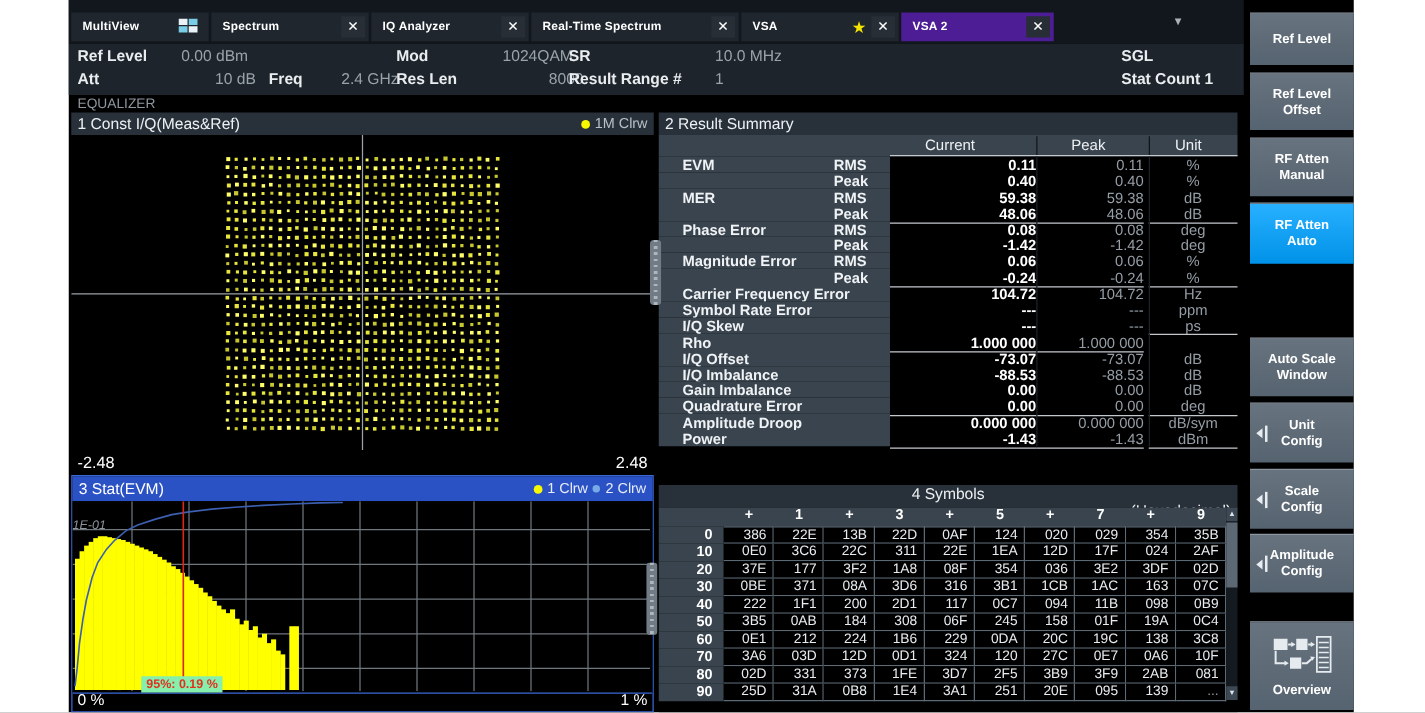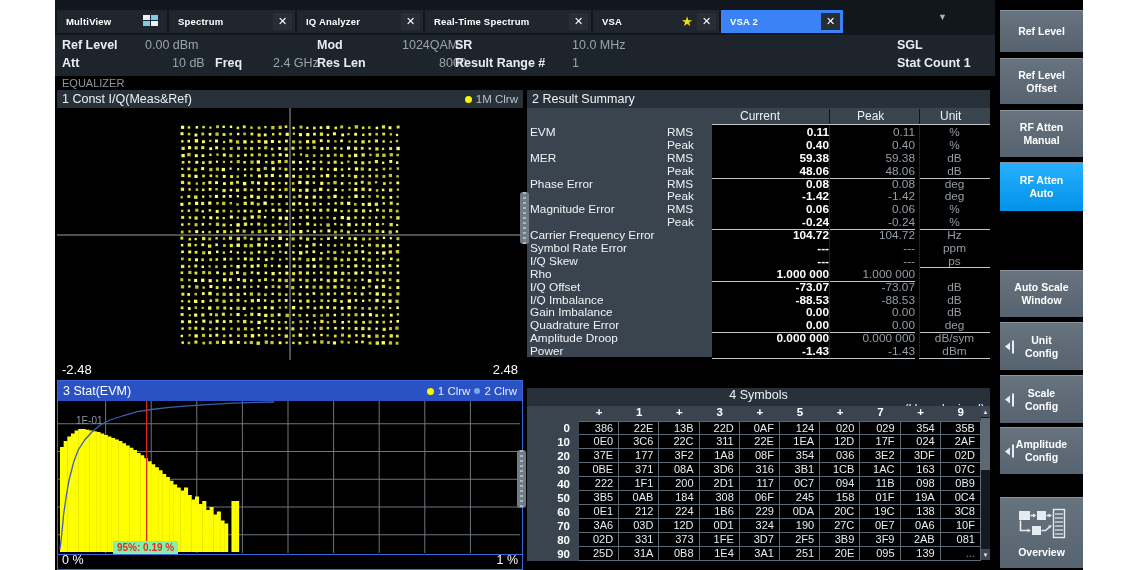--- a/index.html
+++ b/index.html
@@ -5,21 +5,21 @@
   html,body{margin:0;padding:0;background:#ffffff;}
   #stage{position:relative;width:1140px;height:570px;background:#ffffff;overflow:hidden;
          font-family:"Liberation Sans","DejaVu Sans",sans-serif;-webkit-font-smoothing:antialiased;}
   .abs{position:absolute;}
   #app{position:absolute;left:55px;top:0;width:1028px;height:570px;background:#000;}
 
   
   #tabbar{left:0;top:0;width:940px;height:35px;background:#12171d;}
   .tab{position:absolute;top:10px;height:23px;background:#1f262e;display:flex;align-items:center;
        color:#fff;font-size:9.5px;font-weight:bold;cursor:default;}
-  .tab.selected{background:#3b82f6;}
+  .tab.selected{background:#4c1d95;}
   .tab-label{padding-left:9px;white-space:nowrap;letter-spacing:.2px;}
   .tab-close{margin-left:auto;margin-right:3px;width:19px;height:17px;background:#272e36;color:#fff;
              font-size:11px;font-weight:bold;display:flex;align-items:center;justify-content:center;}
   .tab-star{margin-left:auto;color:#f2e400;font-size:13px;line-height:13px;}
   .tab-star + .tab-close{margin-left:4px;}
   .mv-grid{margin-left:auto;margin-right:8px;width:16px;height:13px;display:grid;
            grid-template-columns:7px 7px;grid-template-rows:5px 5px;gap:1px;}
   .mv-grid i{display:block;}
   #tab-caret{position:absolute;top:12px;right:48px;color:#aab2ba;font-size:9px;}
 
@@ -42,36 +42,36 @@
   #const-plot{position:absolute;left:0;top:18px;width:466px;height:252px;background:#000;}
   #const-axis{position:absolute;left:0;top:270px;width:466px;height:20px;color:#fff;font-size:13px;}
   #const-axis .xmin{position:absolute;left:5px;top:2px;}
   #const-axis .xmax{position:absolute;right:5px;top:2px;}
 
   
   #panel3{left:2px;top:380px;width:466px;height:190px;background:#000;border:1px solid #3a68d8;box-sizing:border-box;}
   #panel3 .phead{background:#2b52c4;color:#fff;height:20px;}
   #panel3 .legend{color:#e6ecf8;}
   #stat-plot{position:absolute;left:0;top:20px;width:464px;height:154px;background:#000;border-bottom:1px solid #3a68d8;box-sizing:border-box;}
-  #stat-ylab{position:absolute;left:18px;top:14px;color:#8d959c;font-size:10px;}
+  #stat-ylab{position:absolute;left:0;top:14px;color:#8d959c;font-size:10px;font-style:italic;}
   #stat-marker{position:absolute;left:55px;top:140px;background:#86efac;color:#e03020;
                font-size:10px;font-weight:bold;padding:1px 4px;white-space:nowrap;}
   #stat-axis{position:absolute;left:0;top:174px;width:464px;height:14px;color:#fff;font-size:12.5px;}
   #stat-axis .xmin{position:absolute;left:4px;top:-2px;}
   #stat-axis .xmax{position:absolute;right:4px;top:-2px;}
 
   
   #panel2{left:472px;top:90px;width:463px;height:296px;background:#000;}
   #rs-colhead{position:absolute;left:0;top:18px;width:463px;height:17px;background:#39444e;color:#eef1f3;
               font-size:12px;}
   #rs-colhead span{position:absolute;top:1px;}
   #rs-body{position:absolute;left:0;top:35px;width:463px;}
   .rs-row{position:relative;height:12.9px;font-size:11.8px;}
   .rs-label{position:absolute;left:0;top:0;width:185px;height:100%;background:#39444e;color:#f0f3f5;
-            padding-left:3px;box-sizing:border-box;white-space:nowrap;}
+            padding-left:19px;box-sizing:border-box;white-space:nowrap;font-weight:bold;}
   .rs-sub{position:absolute;left:140px;top:0;color:#f0f3f5;}
   .rs-cur{position:absolute;left:185px;width:117px;text-align:right;color:#fff;font-weight:bold;}
   .rs-peak{position:absolute;left:302px;width:86px;text-align:right;color:#959da5;}
   .rs-unit{position:absolute;left:392px;width:71px;text-align:center;color:#959da5;}
   .rs-row.group-end .rs-cur,.rs-row.group-end .rs-peak,.rs-row.group-end .rs-unit{border-bottom:1px solid #c3c8cd;}
   .rs-vline{position:absolute;top:0;bottom:0;width:1px;background:#1d232a;}
 
   
   #panel4{left:472px;top:388px;width:463px;height:182px;background:#000;}
   #sym-head{height:18px;background:#28313a;color:#eef1f3;font-size:12.5px;display:flex;align-items:center;
@@ -1580,21 +1580,21 @@
             <div class="sym-cell">138</div>
             <div class="sym-cell">3C8</div>
           </div>
           <div class="sym-row">
             <div class="sym-rl">70</div>
             <div class="sym-cell">3A6</div>
             <div class="sym-cell">03D</div>
             <div class="sym-cell">12D</div>
             <div class="sym-cell">0D1</div>
             <div class="sym-cell">324</div>
-            <div class="sym-cell">190</div>
+            <div class="sym-cell">120</div>
             <div class="sym-cell">27C</div>
             <div class="sym-cell">0E7</div>
             <div class="sym-cell">0A6</div>
             <div class="sym-cell">10F</div>
           </div>
           <div class="sym-row">
             <div class="sym-rl">80</div>
             <div class="sym-cell">02D</div>
             <div class="sym-cell">331</div>
             <div class="sym-cell">373</div>

